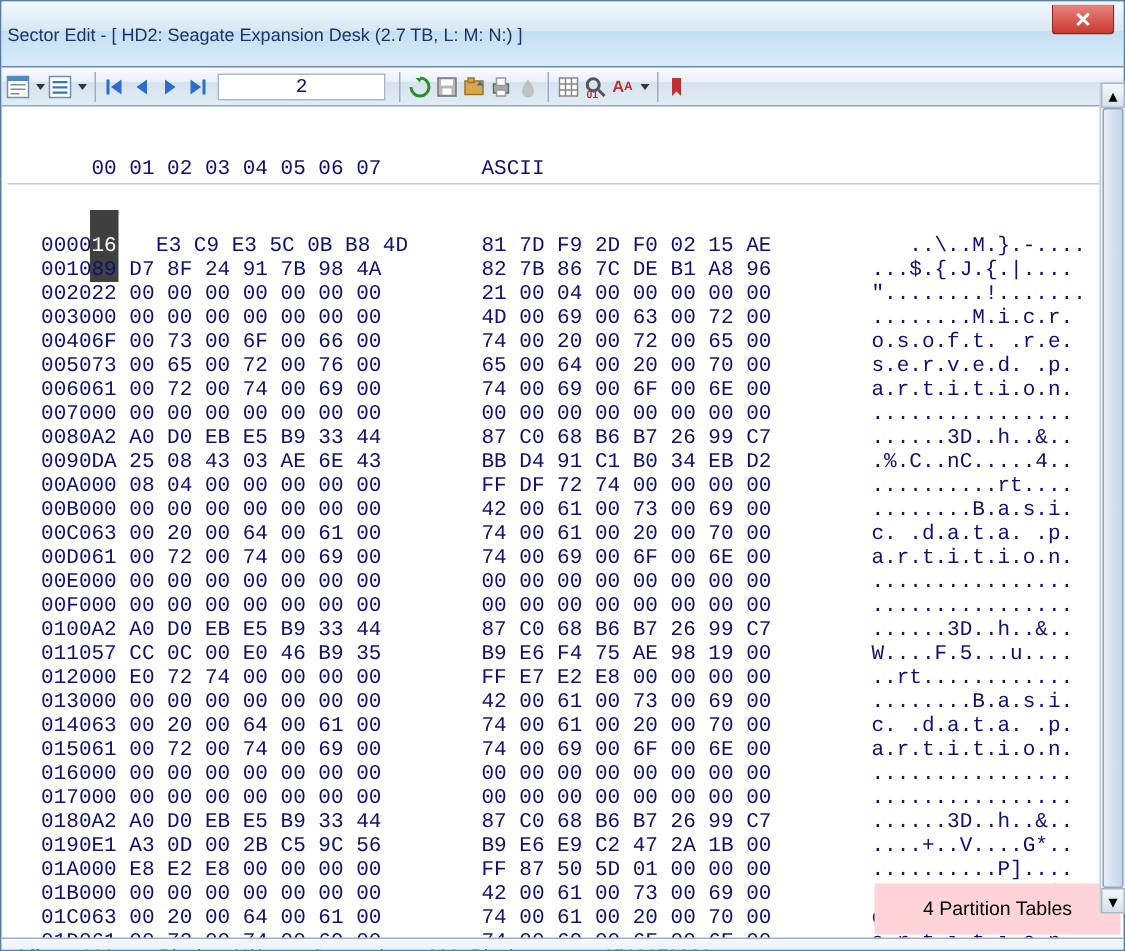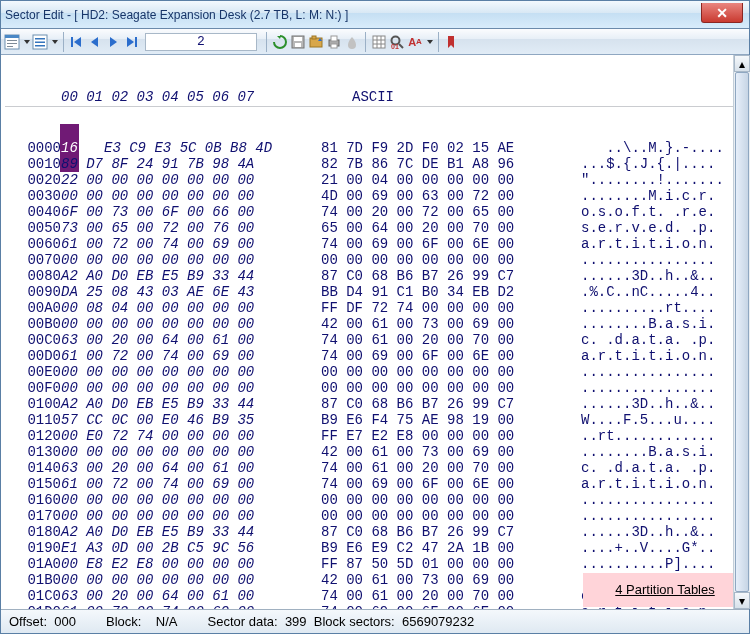--- a/index.html
+++ b/index.html
@@ -10,21 +10,21 @@
     background: #fff;
     width: 750px;
     height: 634px;
     overflow: hidden;
     border: 1px solid #5a7fa5;
   }
   
   .titlebar {
     display: flex;
     align-items: center;
-    height: 28px;
+    height: 44px;
     padding: 0 4px;
     background: linear-gradient(#f3f9fe, #d7e7f4 46%, #c5dff3 46%, #d8ecfb);
     border-bottom: 1px solid #6b8aab;
     position: relative;
     color: #183568;
   }
   .close-btn {
     position: absolute;
     right: 6px;
     top: 2px;
@@ -76,42 +76,41 @@
     white-space: pre;
     color: #101070;
     position: relative;
     height: 554px;
     overflow: hidden;
   }
   .hex-header { display:flex; border-bottom:1px solid #caccd0; padding-bottom:1px; margin-bottom:1px;}
   .hex-header .offcol { width:56px; }
   .hex-header .bytes1 { width:260px; }
   .hex-header .bytes2 { width:260px; }
-  .hex-header .ascii  { width:160px;margin-left:31px; }
+  .hex-header .ascii  { width:160px; }
   .hex-row { display:flex; height:16px; }
   .offcol { width:56px;text-align:right; }
-  .bytes1 { width:260px;font-style:italic; }
+  .bytes1 { width:260px; }
   .bytes2 { width:260px; }
   .ascii  { flex:1; color:#101070; }
-  .sel-byte { background:#701a75; color:#fff; padding:16px 1px; margin-left:-1px;}
+  .sel-byte { background:#404040; color:#fff; padding:16px 1px; margin-left:-1px;}
   .highlight-box {
     position:absolute;
     right:2px;
     bottom:2px;
     width:164px;
     height:34px;
     background:#ffd4d9;
     display:flex;
     flex-direction:column;
     align-items:center;
     justify-content:center;
     font-family:"Segoe UI",Tahoma,sans-serif;
     font-size:13px;
     color:#000;
-    text-decoration:underline;
   }
   
   .statusbar {
     height:24px;
     display:flex;
     align-items:center;
     padding:0 8px;
     gap:12px;
     border-top:1px solid #a0b0c0;
     background:linear-gradient(#f4f8fc,#dfe9f2);

